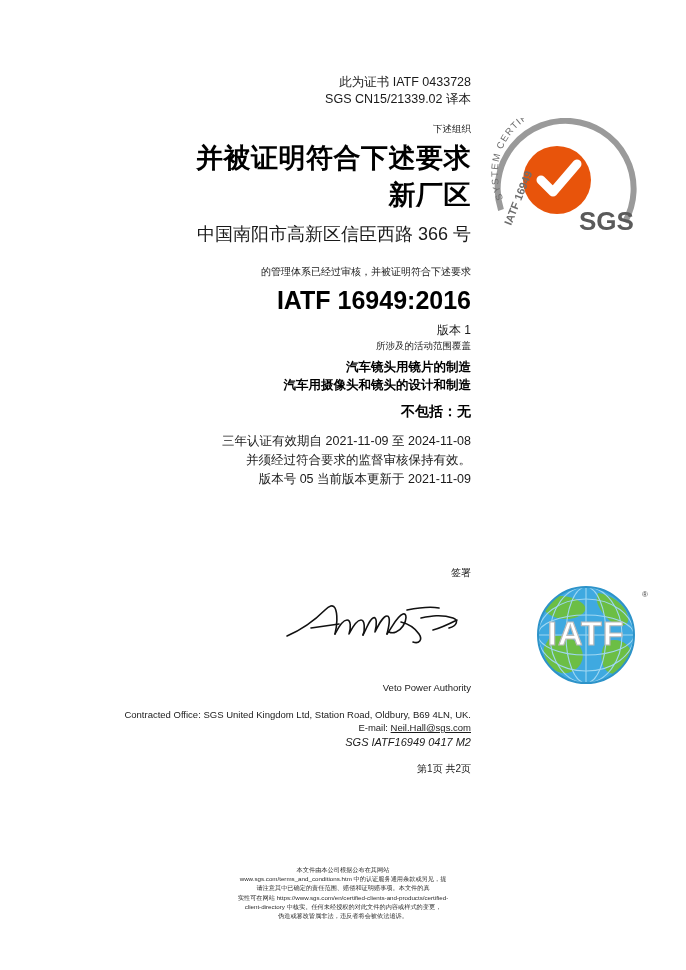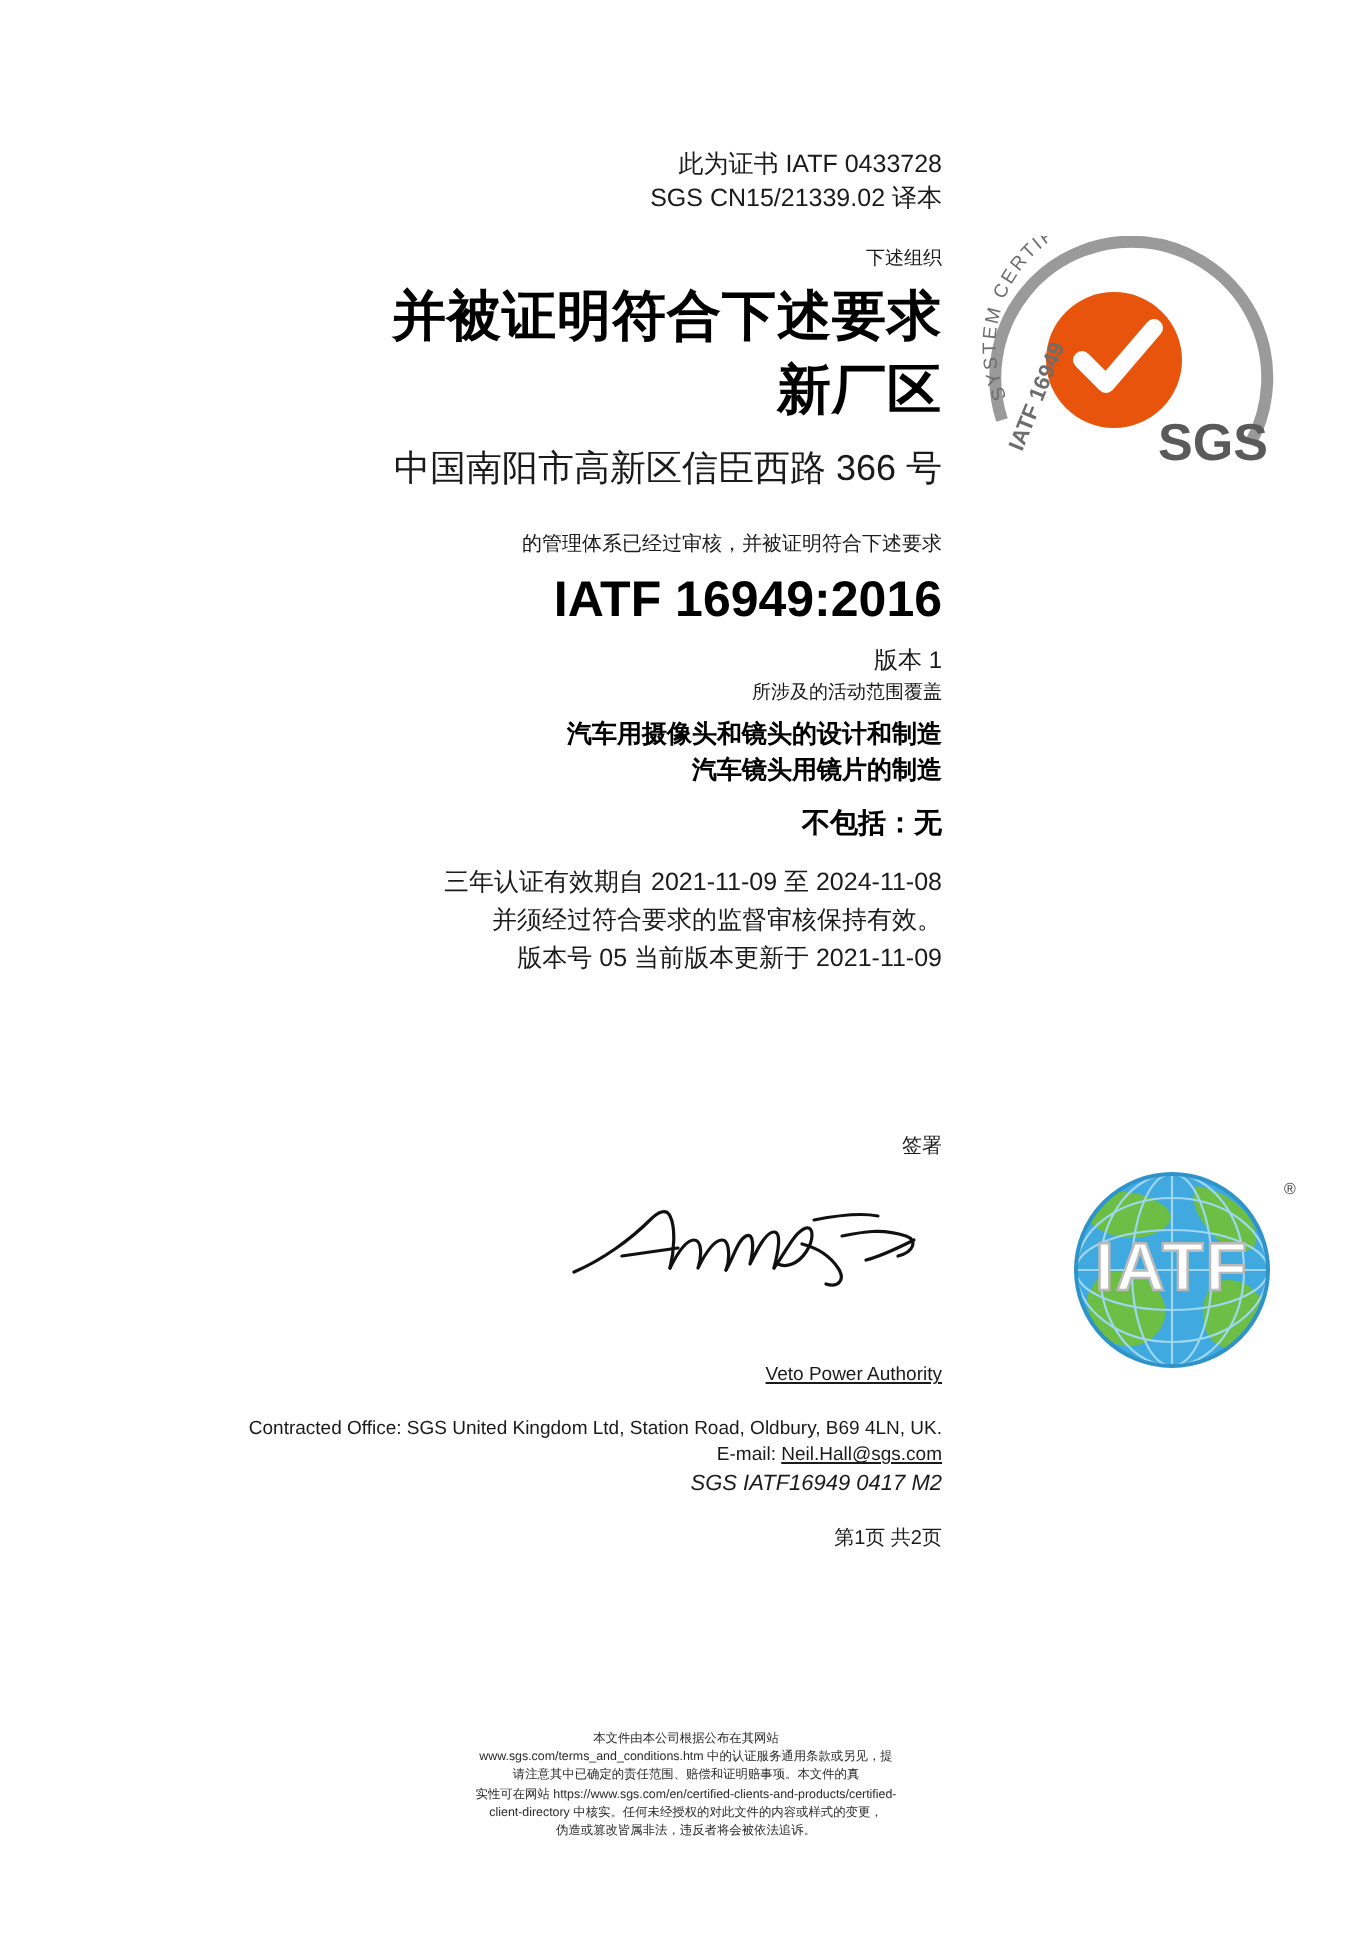--- a/index.html
+++ b/index.html
@@ -164,21 +164,20 @@
   .signature-wrap svg { display: block; }
 
   .veto {
     position: absolute;
     top: 682px;
     right: 215px;
     text-align: left;
     font-size: 9.5px;
     color: #1a1a1a;
     white-space: nowrap;
-    text-decoration: underline;
   }
 
   .contact {
     position: absolute;
     top: 708px;
     right: 215px;
     text-align: right;
     font-size: 9.5px;
     line-height: 13px;
     color: #1a1a1a;
@@ -258,22 +257,22 @@
     <div>新厂区</div>
   </div>
   <div class="org-address">中国南阳市高新区信臣西路 366 号</div>
 
   <div class="assessed-text">的管理体系已经过审核，并被证明符合下述要求</div>
   <div class="standard">IATF 16949:2016</div>
   <div class="edition">版本 1</div>
 
   <div class="scope-label">所涉及的活动范围覆盖</div>
   <div class="scope">
+    <div>汽车镜头用镜片的制造</div>
     <div>汽车用摄像头和镜头的设计和制造</div>
-    <div>汽车镜头用镜片的制造</div>
   </div>
 
   <div class="exclusion">不包括：无</div>
 
   <div class="validity">
     <div>三年认证有效期自 2021-11-09 至 2024-11-08</div>
     <div>并须经过符合要求的监督审核保持有效。</div>
     <div>版本号 05 当前版本更新于 2021-11-09</div>
   </div>
 

